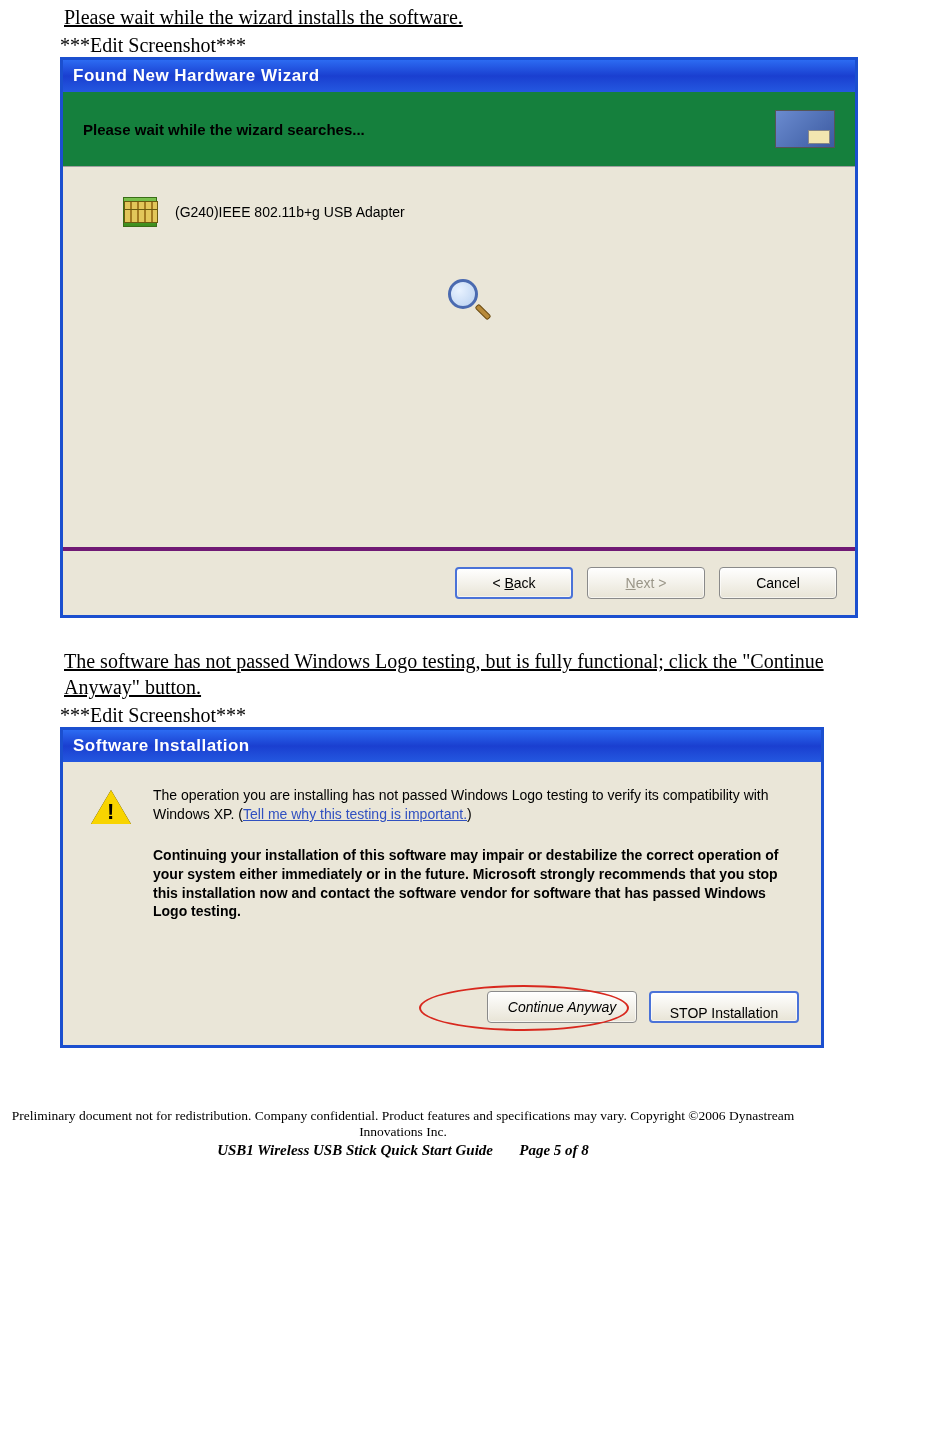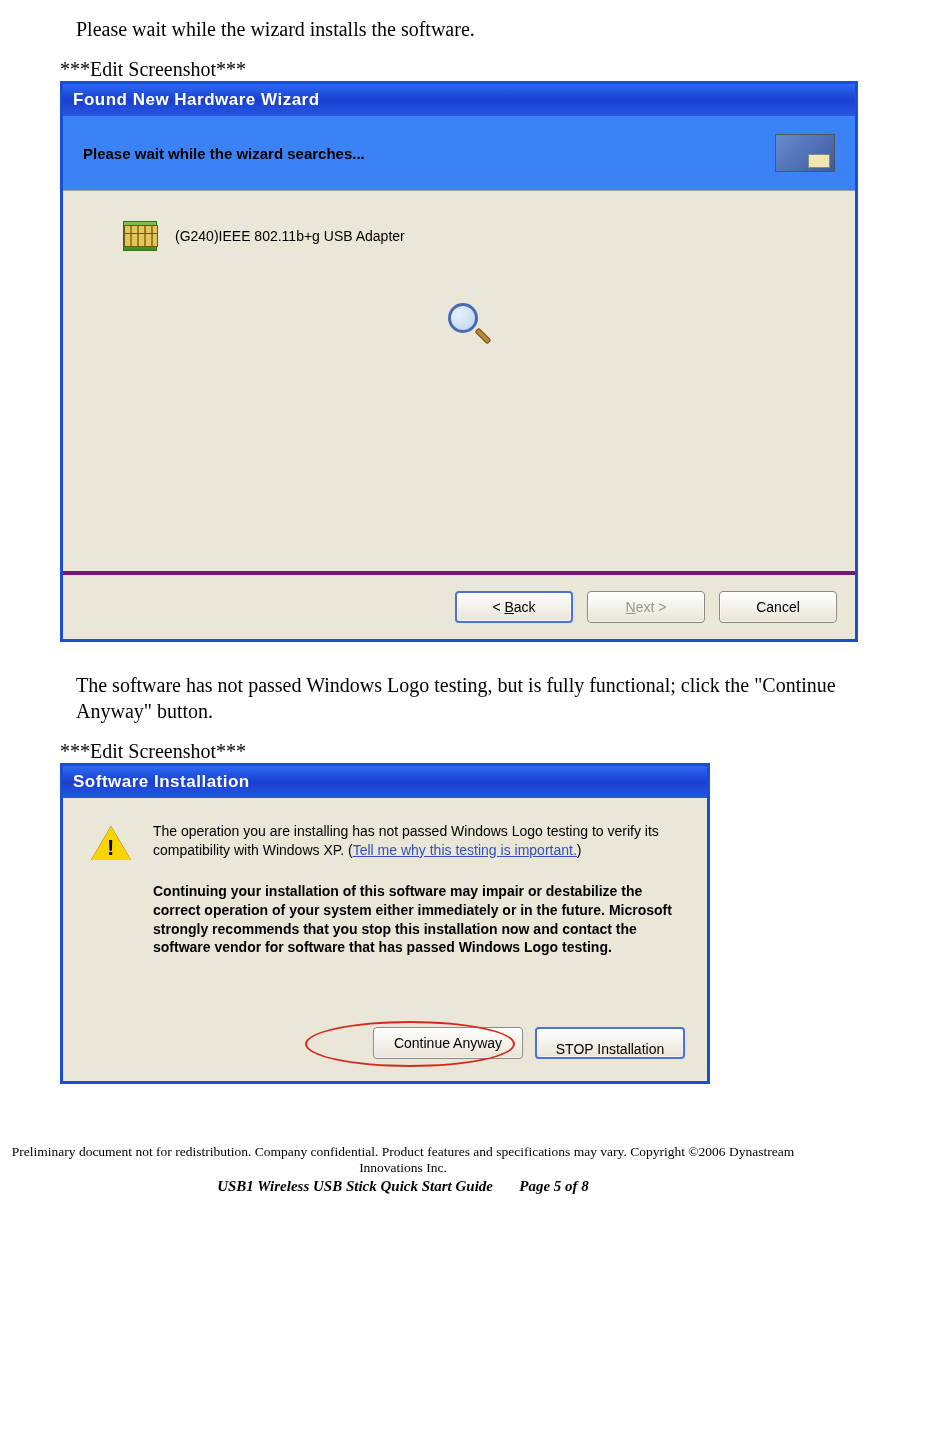--- a/index.html
+++ b/index.html
@@ -10,21 +10,22 @@
     font-family: "Times New Roman", Times, serif;
     color: #000;
     width: 950px;
   }
   .page {
     padding: 0 60px 0 60px;
   }
   .instruction {
     font-size: 20px;
     line-height: 1.3;
-    margin: 16px;
+    margin: 4px;
+    text-decoration: underline;
   }
   .placeholder-tag {
     font-size: 20px;
     margin: 0 0 0 0;
   }
 
   
   .xp-window {
     border: 3px solid #1b4fcf;
     background: #eae6d8;
@@ -33,21 +34,21 @@
   }
   .xp-titlebar {
     background: linear-gradient(to bottom, #2c6bf2, #1a3fd0 50%, #2458e0);
     color: #fff;
     padding: 6px 10px;
     font-weight: bold;
     font-size: 17px;
     letter-spacing: 0.5px;
   }
   .wizard-header {
-    background: #3b82f6;
+    background: #15803d;
     border-bottom: 1px solid #a0a0a0;
     padding: 18px 20px;
     display: flex;
     align-items: center;
     justify-content: space-between;
   }
   .wizard-header .header-text {
     font-weight: bold;
     font-size: 15px;
     color: #000;
@@ -264,36 +265,36 @@
       </div>
       <div class="xp-btn">
         <span>Cancel</span>
       </div>
     </div>
   </div>
 
   <p class="instruction">The software has not passed Windows Logo testing, but is fully functional; click the "Continue Anyway" button.</p>
   <p class="placeholder-tag">***Edit Screenshot***</p>
 
-  <div class="xp-window" style="width:650px;">
+  <div class="xp-window" style="width:764px;">
     <div class="xp-titlebar">
       <span>Software Installation</span>
     </div>
     <div class="dlg-body">
       <div class="warn-icon">
         <div class="warn-triangle"></div>
       </div>
       <div class="dlg-text">
         <span>The operation you are installing has not passed Windows Logo testing to verify its compatibility with Windows XP. (</span><span class="link">Tell me why this testing is important.</span><span>)</span>
         <span class="bold">Continuing your installation of this software may impair or destabilize the correct operation of your system either immediately or in the future. Microsoft strongly recommends that you stop this installation now and contact the software vendor for software that has passed Windows Logo testing.</span>
       </div>
     </div>
     <div class="dlg-footer">
       <div class="circle-highlight"></div>
-      <div class="xp-btn" style="min-width:150px;">
+      <div class="xp-btn" style="min-width:150px;font-style:italic;">
         <span>Continue Anyway</span>
       </div>
       <div class="xp-btn primary" style="min-width:150px;align-items:flex-end;">
         <span>STOP Installation</span>
       </div>
     </div>
   </div>
 </div>
 
 <div class="doc-footer">

